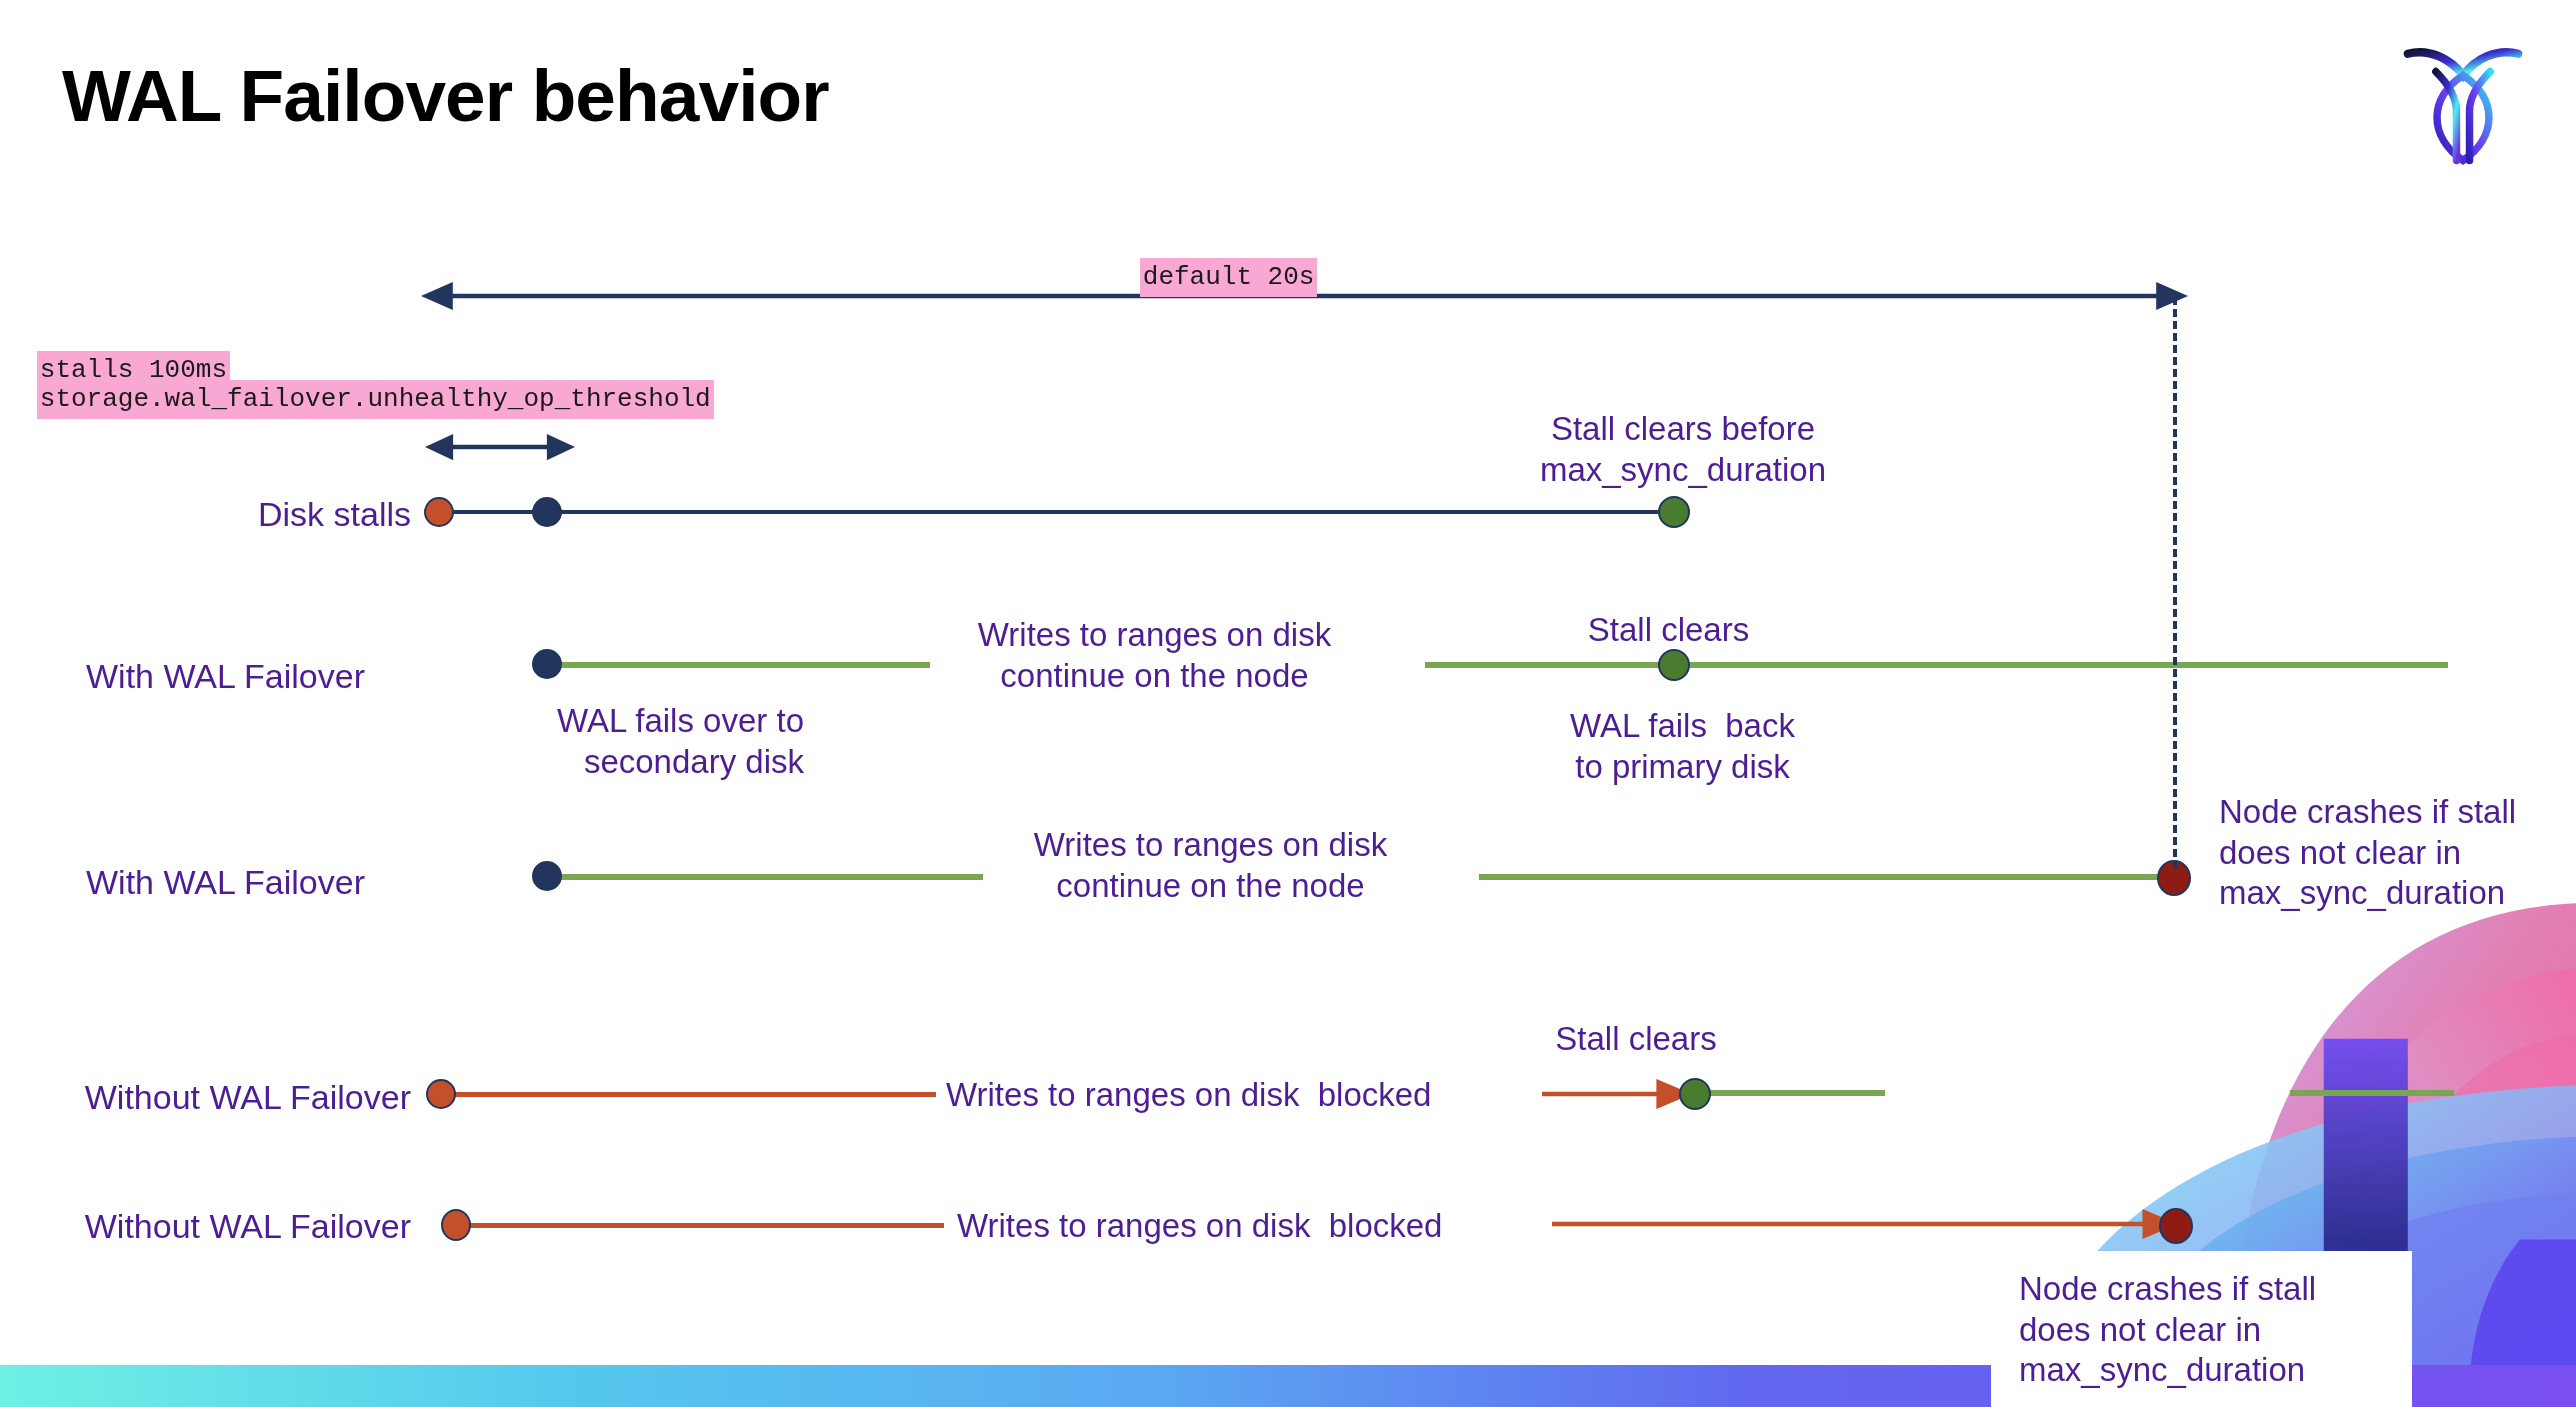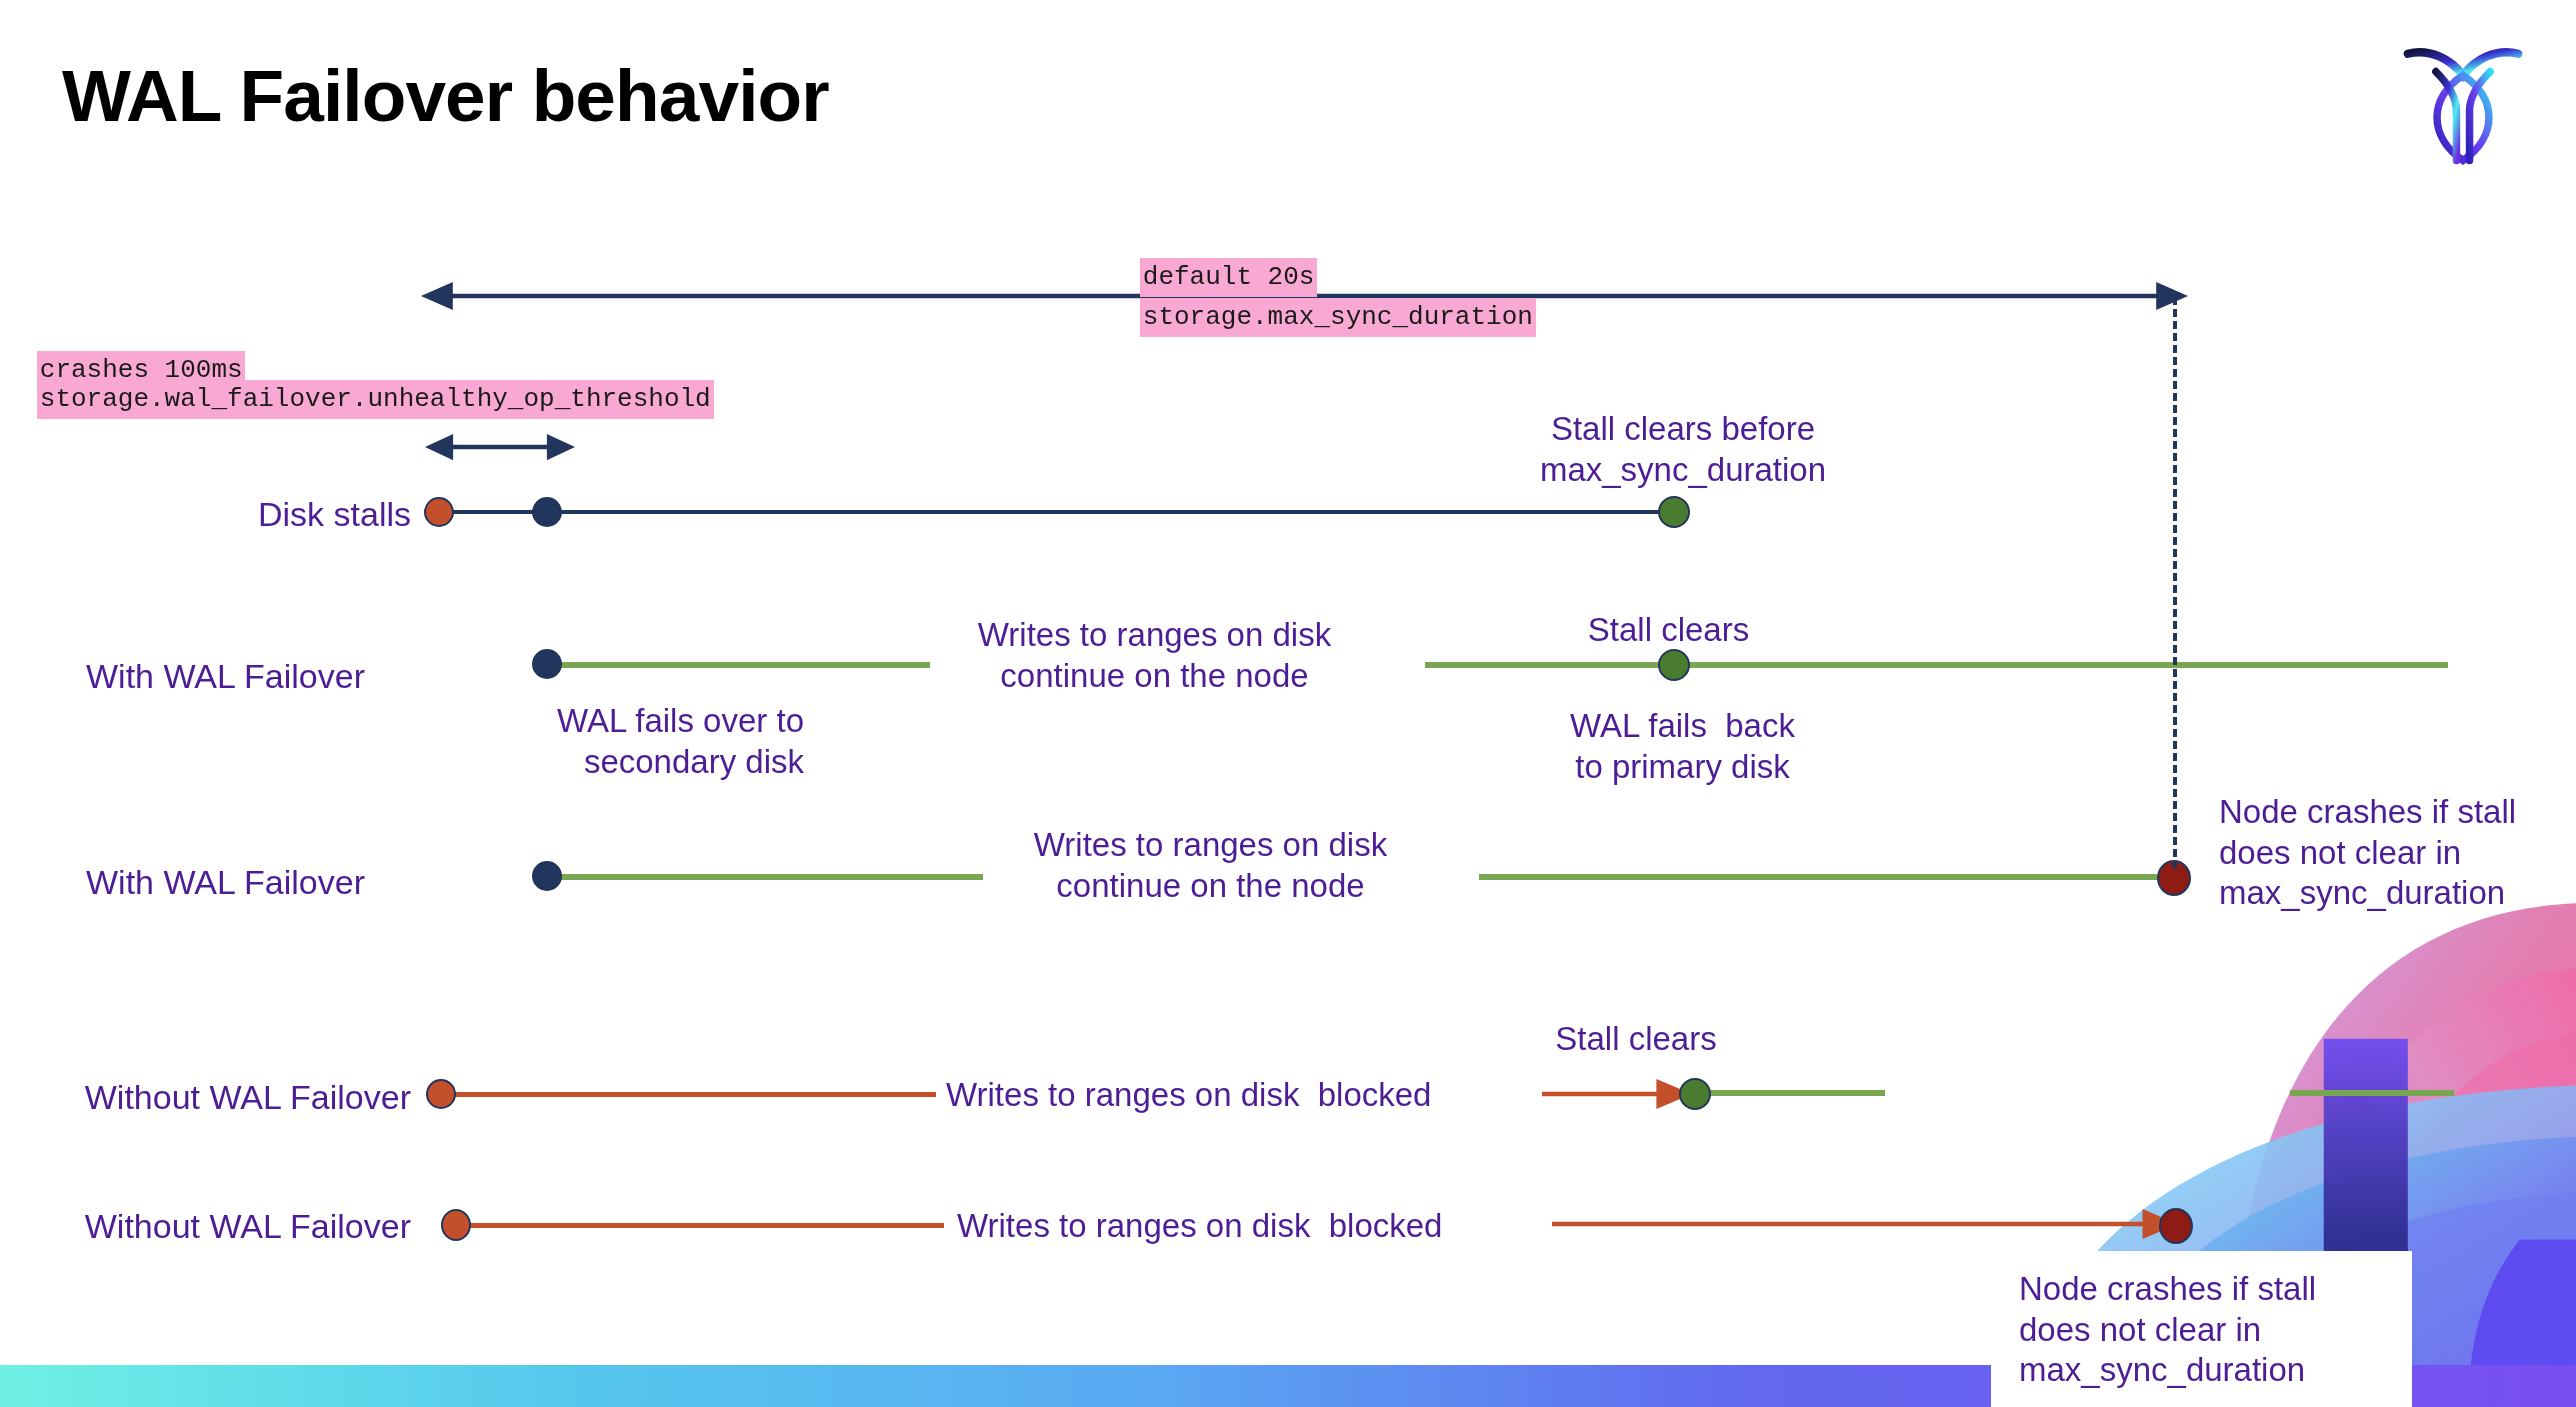--- a/index.html
+++ b/index.html
@@ -125,23 +125,22 @@
     <path d="M94 38 C 80 52 72 66 72 80 L72 133" fill="none" stroke="url(#lg2)" stroke-width="8" stroke-linecap="round"></path>
   </svg>
 
   <svg class="arrow" style="left:421px;top:280px;width:1767px;height:32px;" viewBox="0 0 1890 34">
     <line x1="26" y1="17" x2="1864" y2="17" stroke="#22355c" stroke-width="5"></line>
     <polygon points="0,17 34,2 34,32" fill="#22355c"></polygon>
     <polygon points="1890,17 1856,2 1856,32" fill="#22355c"></polygon>
   </svg>
 
   <div class="code" style="left:1140px;top:258px;">default 20s</div>
-  <div class="code" style="left:1140px;top:298px;">storage.max_sync_duration</div>
-
-  <div class="code" style="left:37px;top:351px;">crashes 100ms</div>
+
+  <div class="code" style="left:37px;top:351px;">stalls 100ms</div>
   <div class="code" style="left:37px;top:380px;">storage.wal_failover.unhealthy_op_threshold</div>
 
   <svg class="arrow" style="left:425px;top:432px;width:150px;height:30px;" viewBox="0 0 160 32">
     <line x1="22" y1="16" x2="138" y2="16" stroke="#22355c" stroke-width="5"></line>
     <polygon points="0,16 30,2 30,30" fill="#22355c"></polygon>
     <polygon points="160,16 130,2 130,30" fill="#22355c"></polygon>
   </svg>
 
   <div class="txt right" style="left:37px;top:494px;width:374px;font-size:34px;">Disk stalls</div>
 

